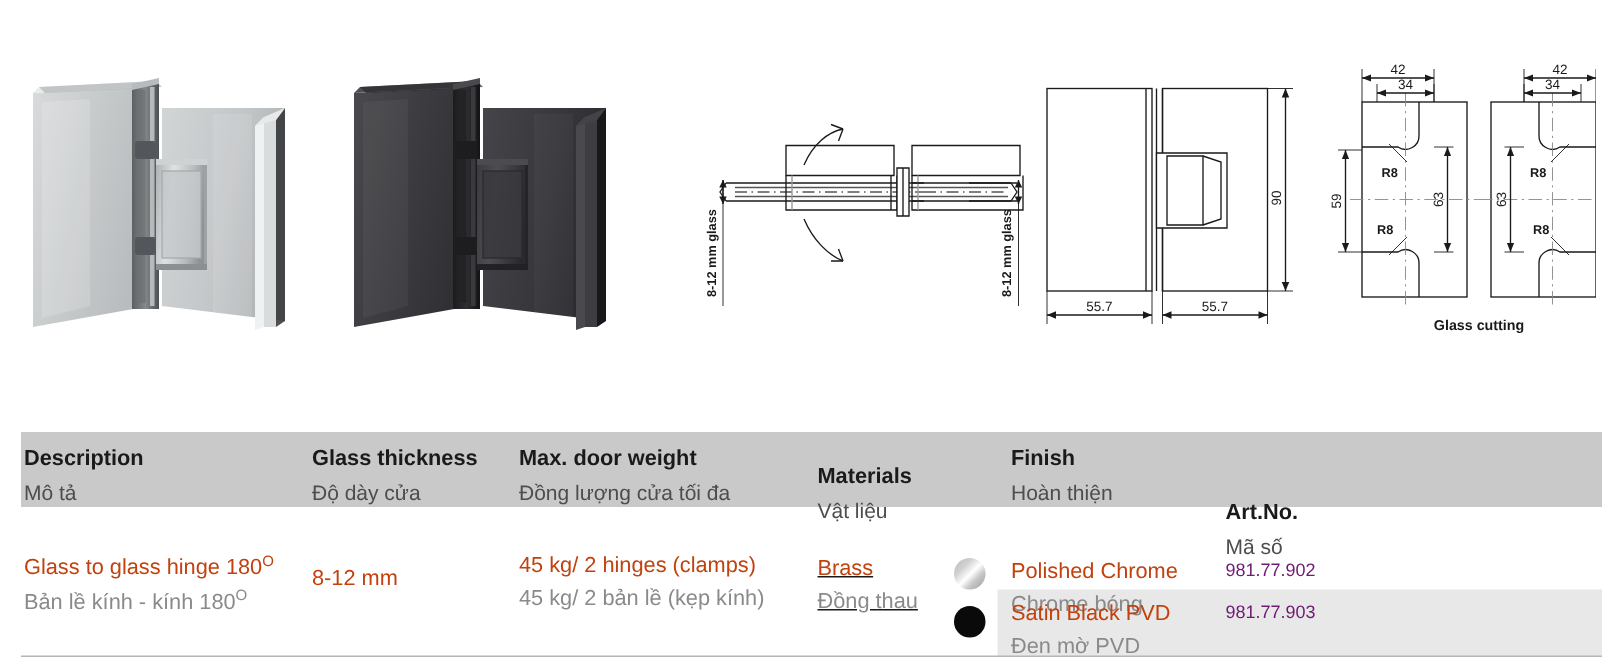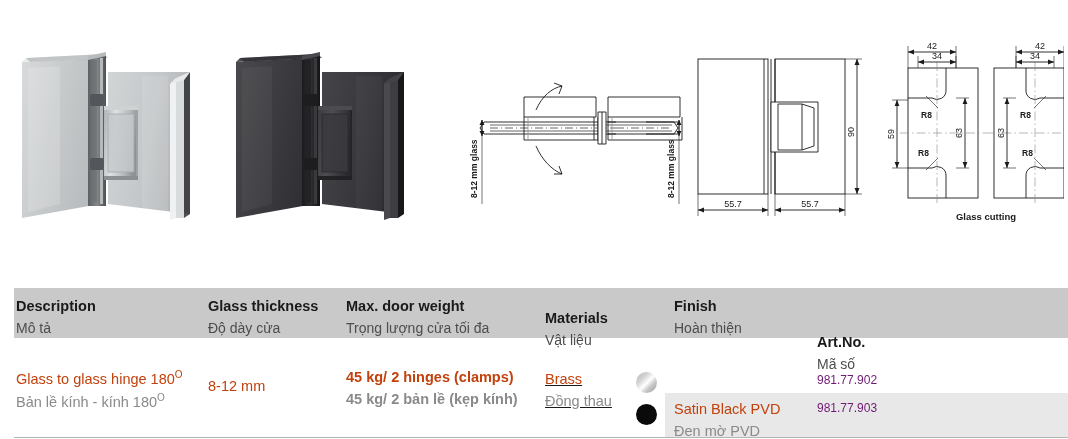--- a/index.html
+++ b/index.html
@@ -115,21 +115,21 @@
   #h-description { left: 16px;  top: 37px; }
   #h-thickness   { left: 208px; top: 37px; }
   #h-weight      { left: 346px; top: 37px; }
   #h-materials   { left: 545px; top: 37px; margin-top: 12px; }
   #h-finish      { left: 674px; top: 37px; }
   #h-artno       { left: 817px; top: 37px; margin-top: 36px; }
 
   
   #b-description { left: 16px;  top: 108px; }
   #b-thickness   { left: 208px; top: 117px; }
-  #b-weight      { left: 346px; top: 108px; font-weight: bold; }
+  #b-weight      { left: 346px; top: 108px; }
   #b-materials   { left: 545px; top: 110px; text-decoration: underline; }
 
   #f-chrome-name { left: 674px; top: 112px; }
   #f-chrome-art  { left: 817px; top: 112px; }
   #f-black-name  { left: 674px; top: 140px; }
   #f-black-art   { left: 817px; top: 140px; }
 
   
   .swatch {
     position: absolute;
@@ -445,21 +445,21 @@
     <div class="hdr-vi">Độ dày cửa</div>
   </div>
 
   <div class="cell" id="h-description">
     <div class="hdr-en">Description</div>
     <div class="hdr-vi">Mô tả</div>
   </div>
 
   <div class="cell" id="h-weight">
     <div class="hdr-en">Max. door weight</div>
-    <div class="hdr-vi">Trọng lượng cửa tối đa</div>
+    <div class="hdr-vi">Đồng lượng cửa tối đa</div>
   </div>
 
   <div class="cell" id="h-materials">
     <div class="hdr-en">Materials</div>
     <div class="hdr-vi">Vật liệu</div>
   </div>
 
   <div class="cell" id="h-finish">
     <div class="hdr-en">Finish</div>
     <div class="hdr-vi">Hoàn thiện</div>
@@ -483,20 +483,24 @@
     <div class="body-en">45 kg/ 2 hinges (clamps)</div>
     <div class="body-vi">45 kg/ 2 bản lề (kẹp kính)</div>
   </div>
 
   <div class="cell" id="b-materials">
     <div class="body-en">Brass</div>
     <div class="body-vi">Đồng thau</div>
   </div>
 
   <div class="swatch" id="swatch-chrome"></div>
+  <div class="cell" id="f-chrome-name">
+    <div class="body-en">Polished Chrome</div>
+    <div class="body-vi">Chrome bóng</div>
+  </div>
   <div class="cell artno" id="f-chrome-art">981.77.902</div>
 
   <div class="swatch" id="swatch-black"></div>
   <div class="cell" id="f-black-name">
     <div class="body-en">Satin Black PVD</div>
     <div class="body-vi">Đen mờ PVD</div>
   </div>
   <div class="cell artno" id="f-black-art">981.77.903</div>
 
 </div>

